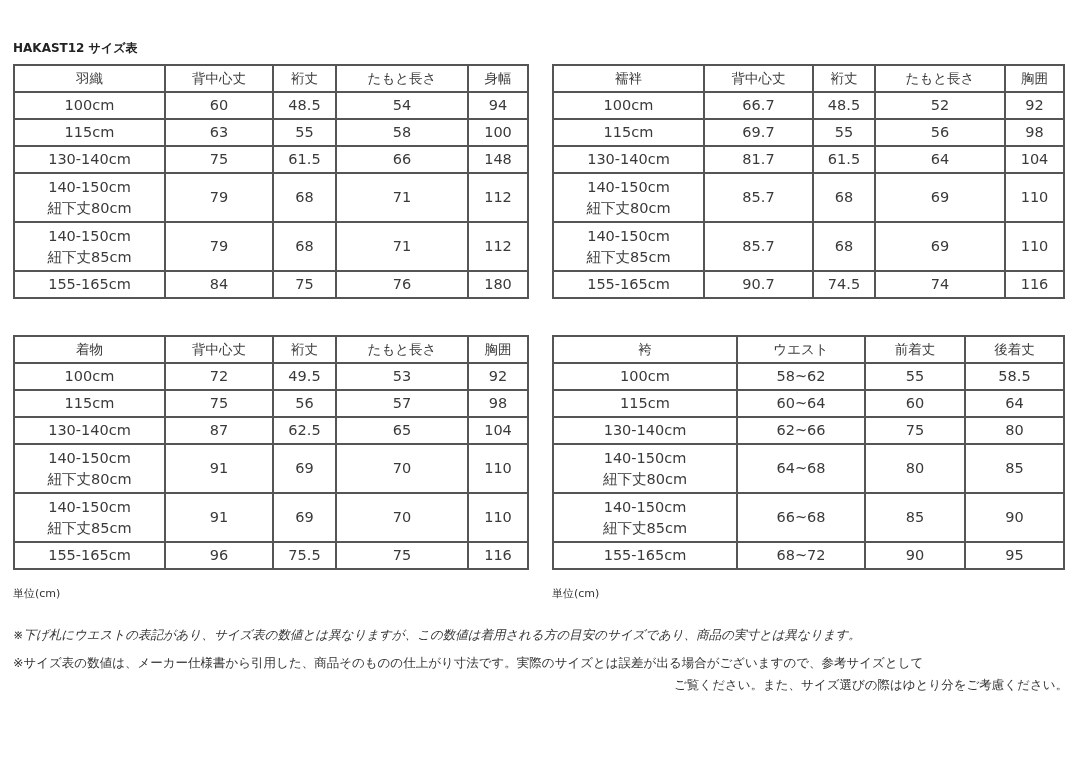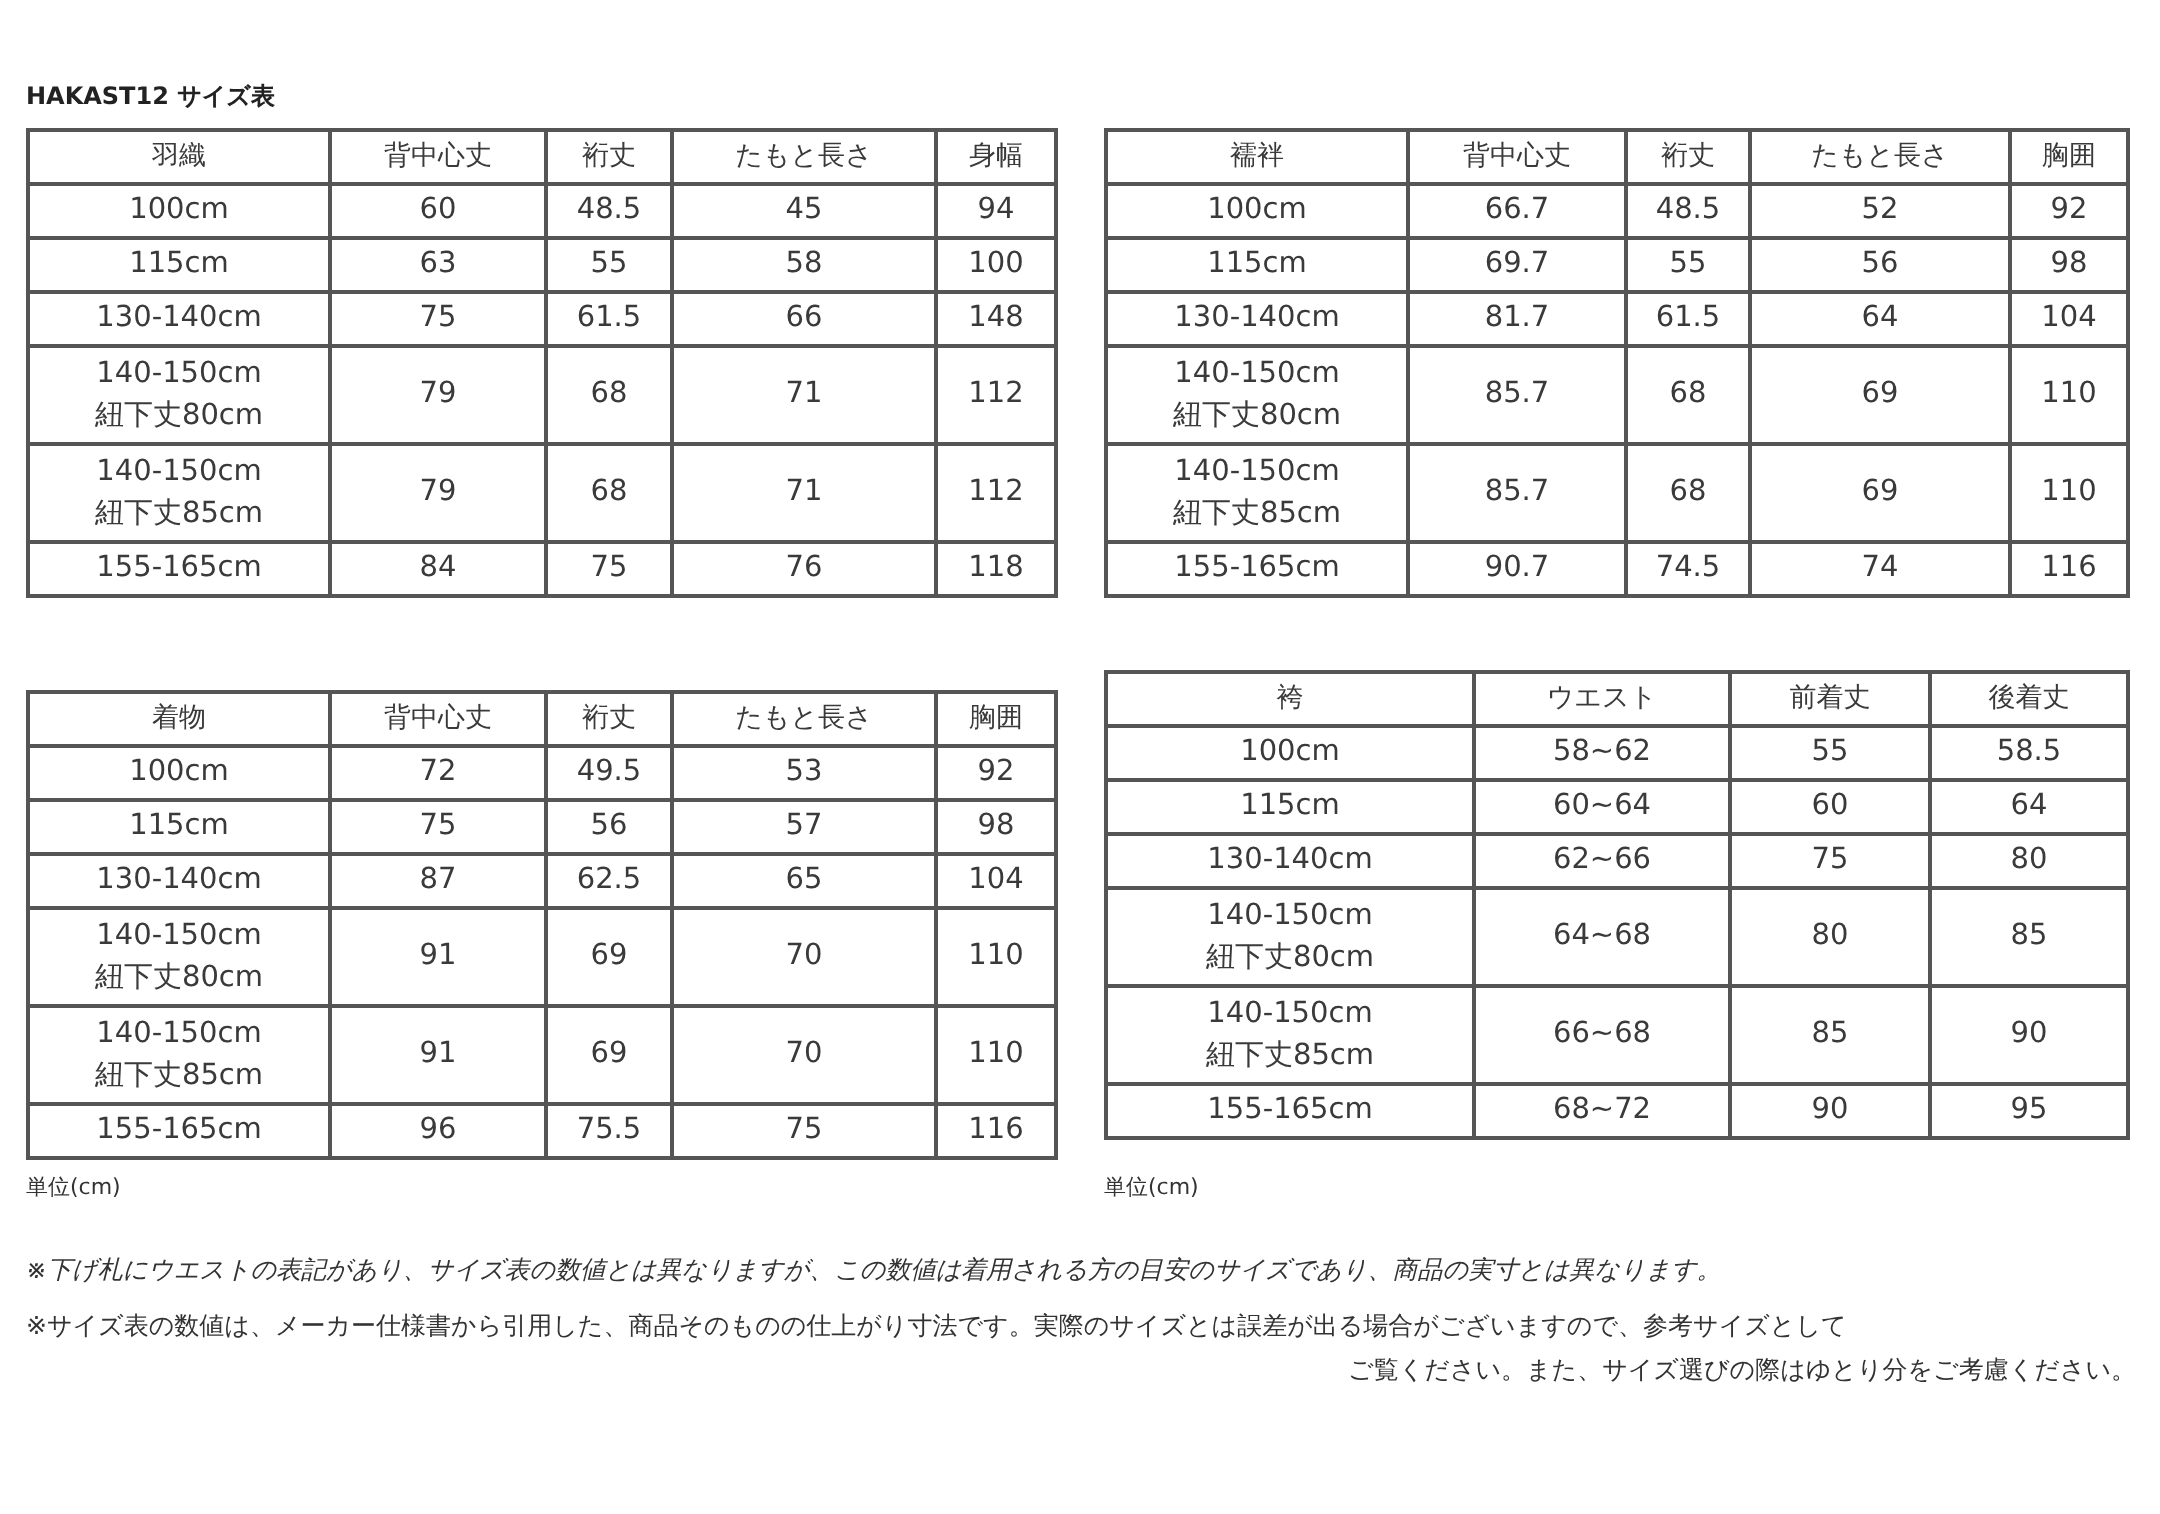--- a/index.html
+++ b/index.html
@@ -66,21 +66,21 @@
         <th>身幅</th>
       </tr>
     </thead>
     <tbody>
       <tr class="single">
         <td class="first-col">
           <span>100cm</span>
         </td>
         <td>60</td>
         <td>48.5</td>
-        <td>45</td>
+        <td>54</td>
         <td>94</td>
       </tr>
       <tr class="single">
         <td class="first-col">
           <span>115cm</span>
         </td>
         <td>63</td>
         <td>55</td>
         <td>58</td>
         <td>100</td>
@@ -114,21 +114,21 @@
         <td>71</td>
         <td>112</td>
       </tr>
       <tr class="single">
         <td class="first-col">
           <span>155-165cm</span>
         </td>
         <td>84</td>
         <td>75</td>
         <td>76</td>
-        <td>118</td>
+        <td>180</td>
       </tr>
     </tbody>
   </table>
 
 <table class="size" style="left:552px; top:64px; width:511px;">
     <colgroup>
       <col style="width: 151px;">
       <col style="width: 109px;">
       <col style="width: 62px;">
       <col style="width: 130px;">
@@ -196,21 +196,21 @@
           <span>155-165cm</span>
         </td>
         <td>90.7</td>
         <td>74.5</td>
         <td>74</td>
         <td>116</td>
       </tr>
     </tbody>
   </table>
 
-<table class="size" style="left:13px; top:345px; width:514px;padding-left:32px;">
+<table class="size" style="left:13px; top:335px; width:514px;padding-left:32px;">
     <colgroup>
       <col style="width: 151px;">
       <col style="width: 108px;">
       <col style="width: 63px;">
       <col style="width: 132px;">
       <col style="width: 60px;">
     </colgroup>
     <thead>
       <tr>
         <th>着物</th>

